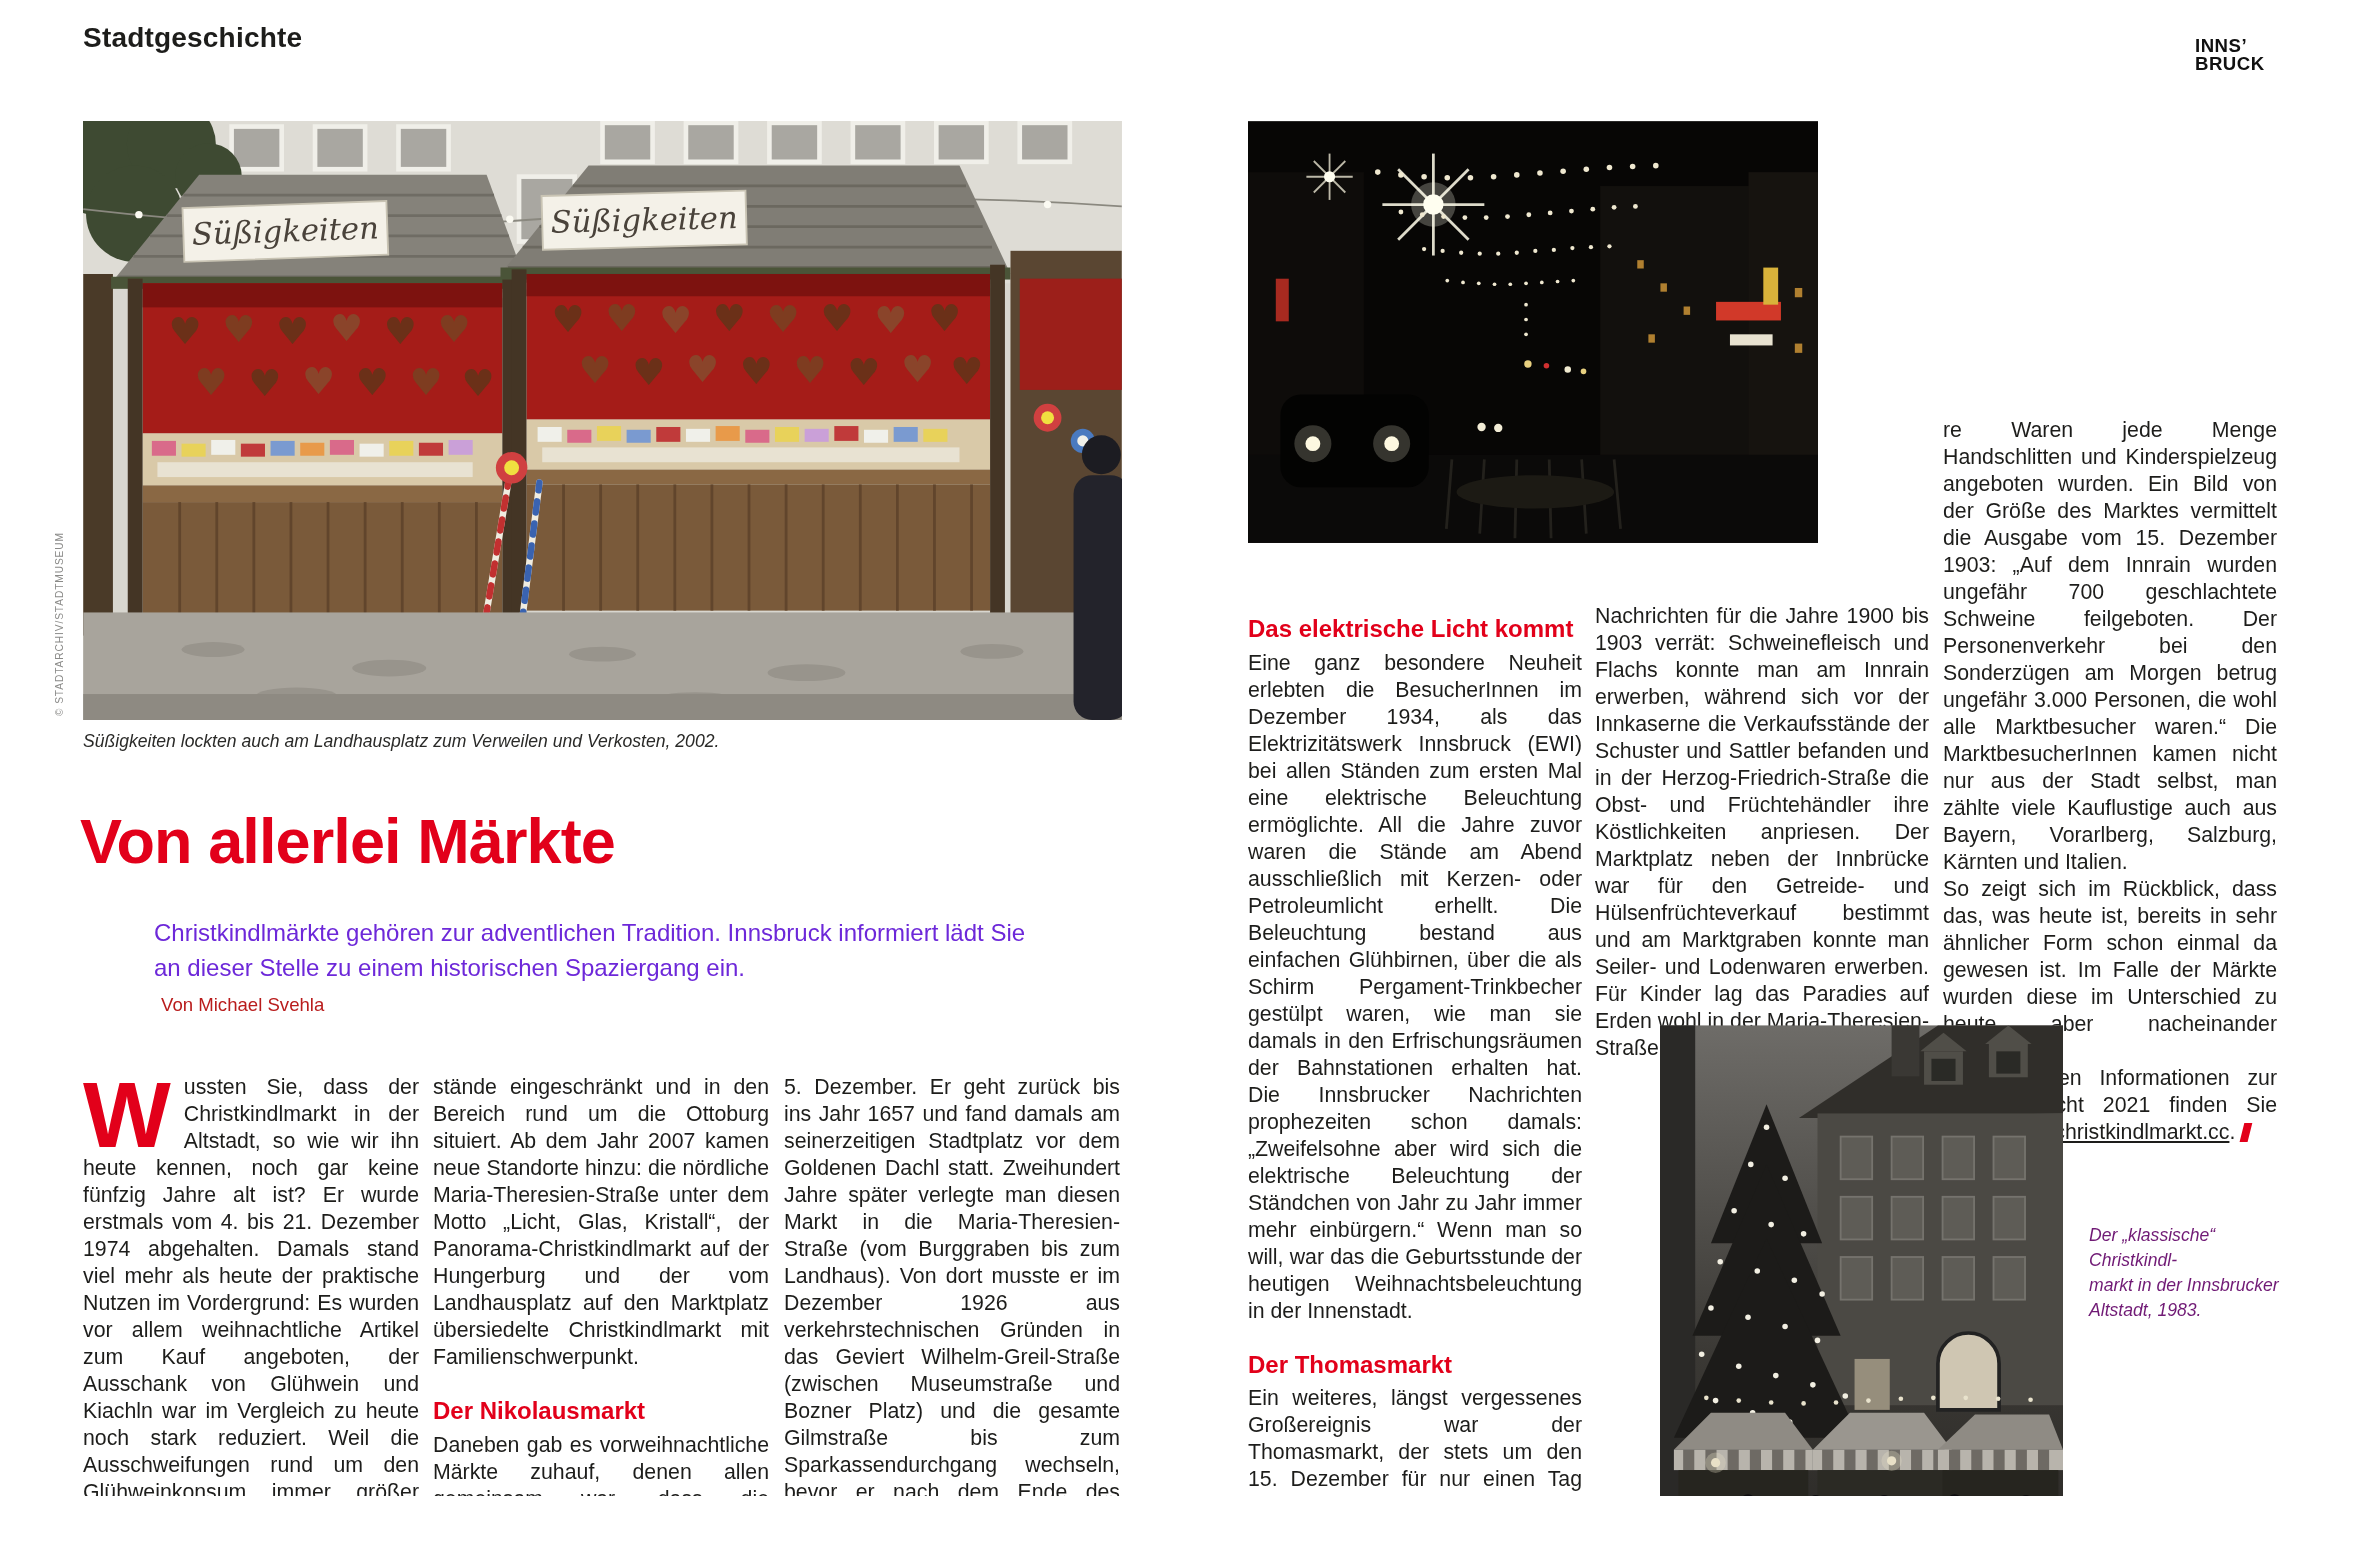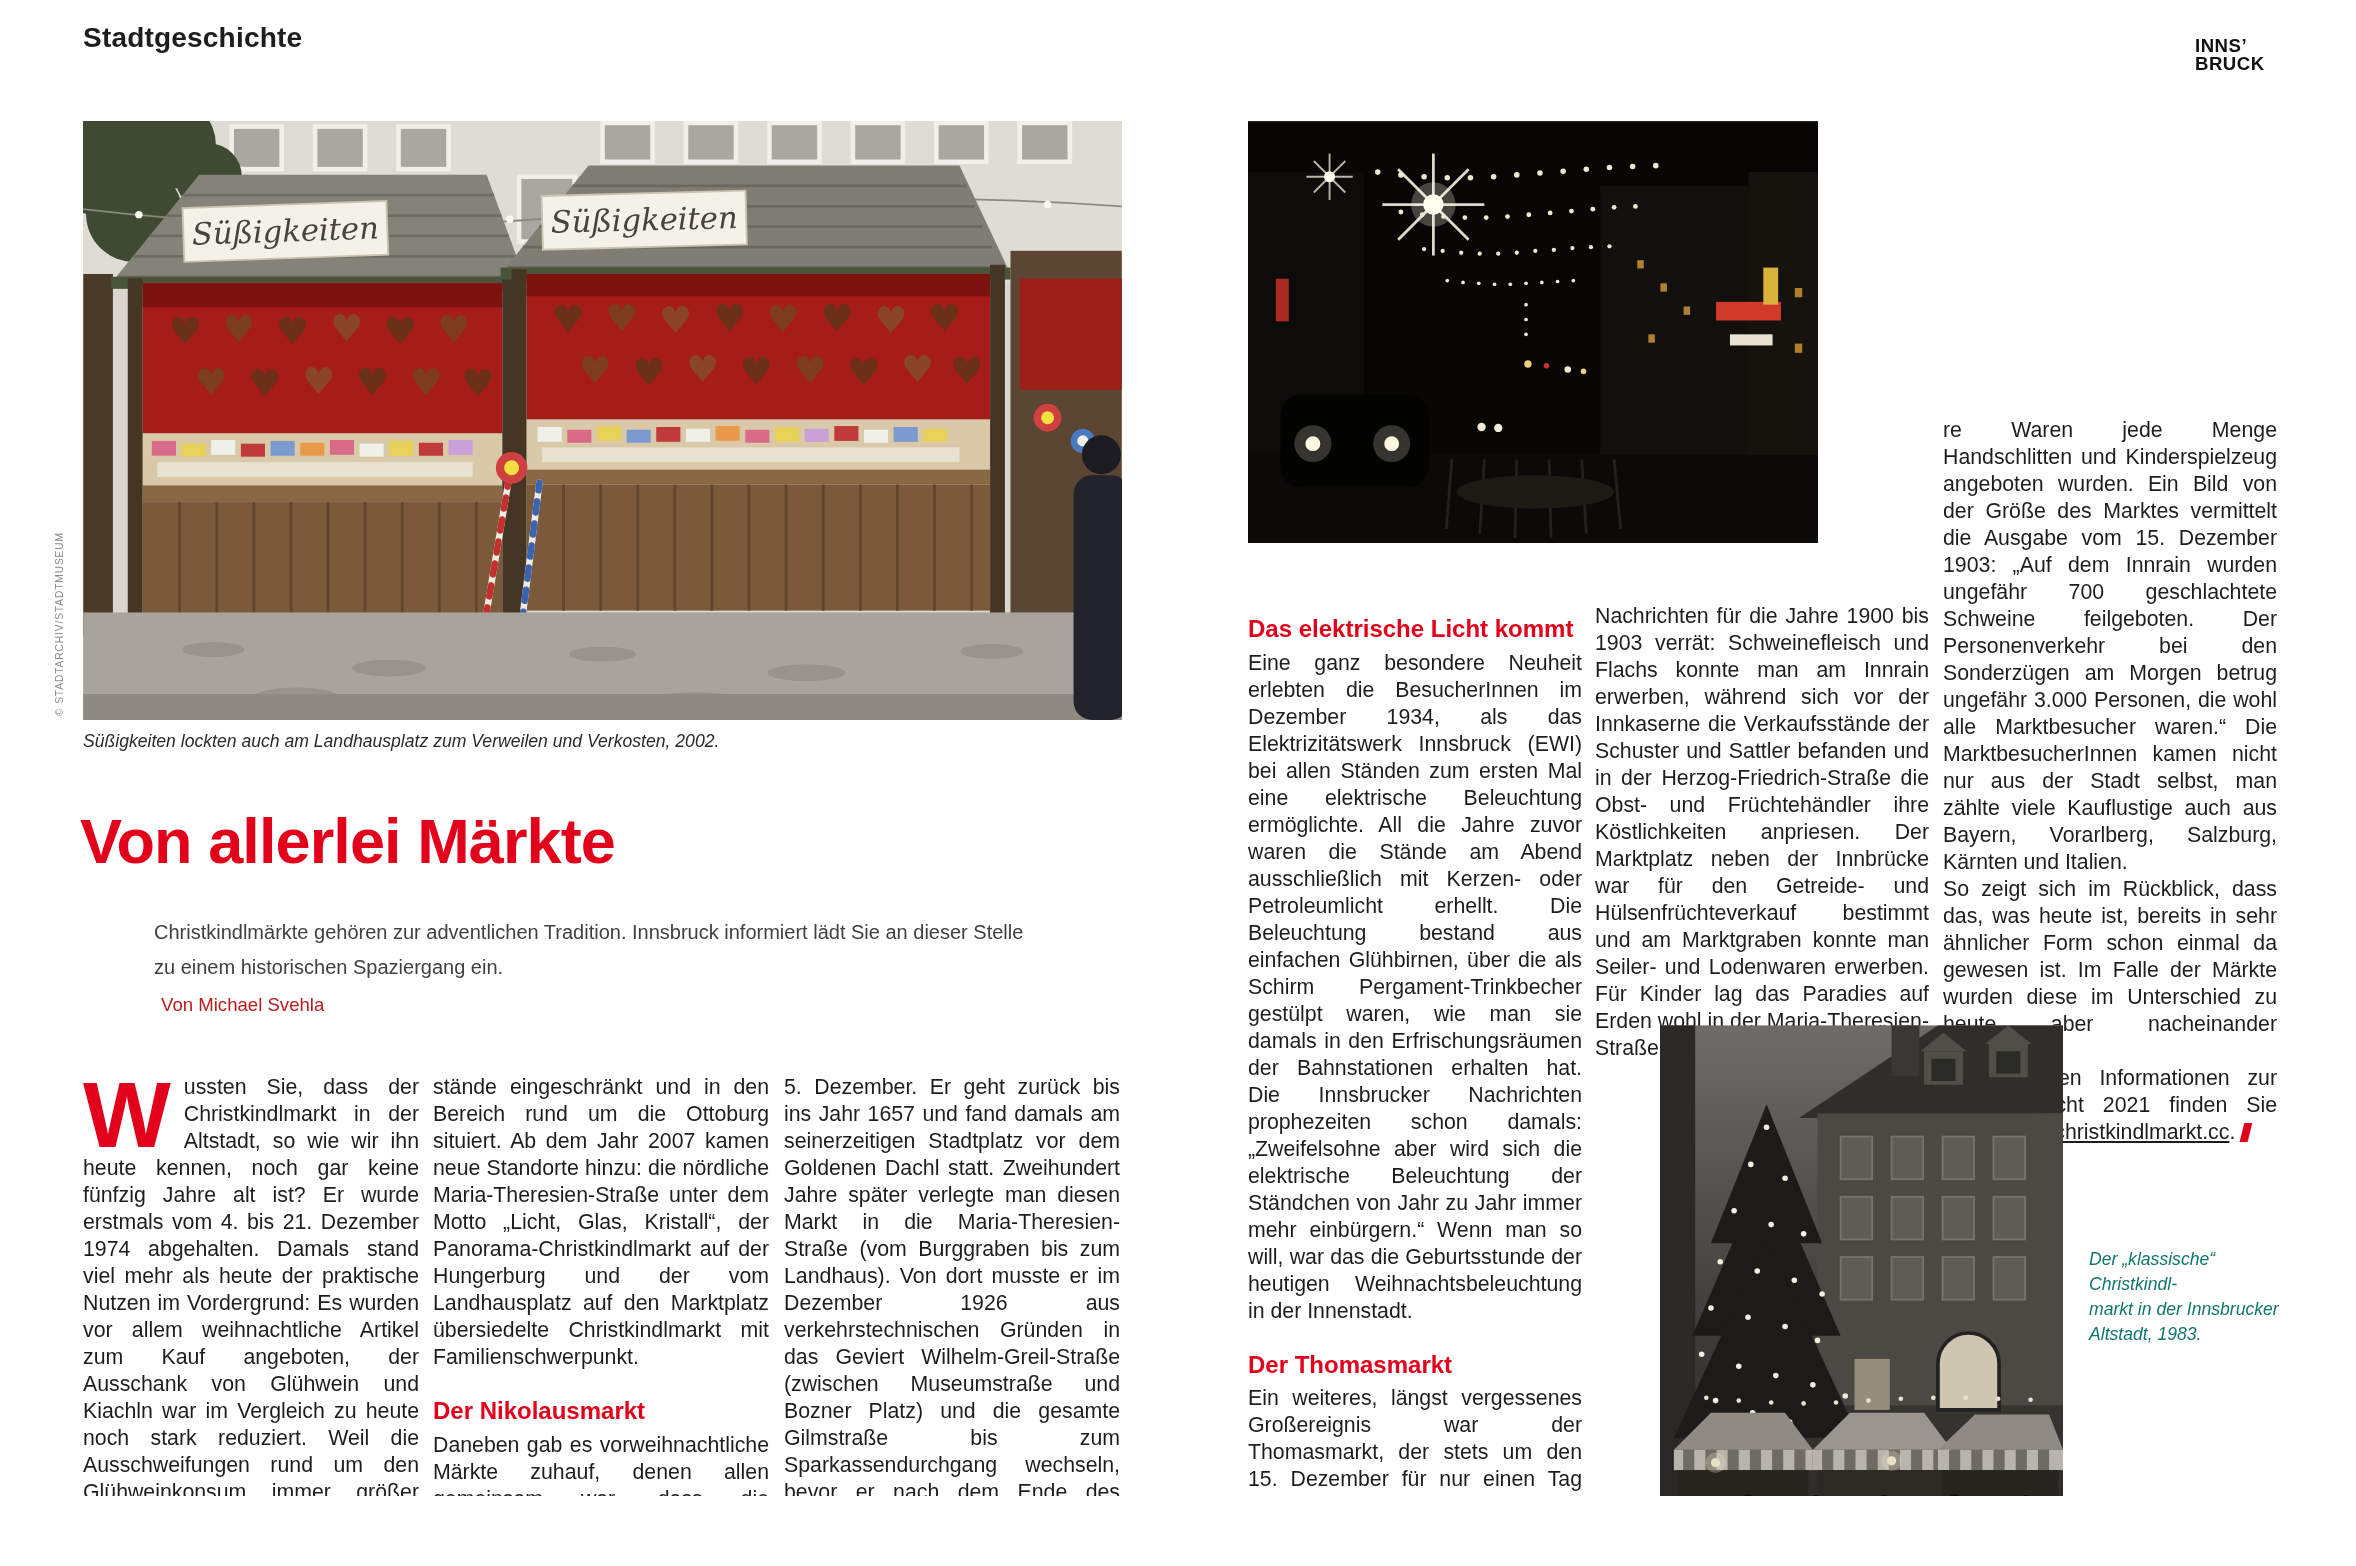--- a/index.html
+++ b/index.html
@@ -9,42 +9,42 @@
   
   #section-label{left:83px;top:22px;font-size:28px;font-weight:bold;letter-spacing:0.2px;}
   #logo{left:2195px;top:37px;font-weight:bold;font-size:18.6px;line-height:17.6px;letter-spacing:0.5px;color:#111;}
   
   #left-photo{left:83px;top:121px;width:1039px;height:599px;}
   #photo-credit{left:54px;top:716px;transform:rotate(-90deg);transform-origin:0 0;
                 font-size:10.2px;letter-spacing:0.9px;color:#8a8a88;white-space:nowrap;}
   #left-caption{left:83px;top:731px;font-size:17.6px;font-style:italic;color:#2a2a28;}
   
   #headline{left:80px;top:805px;font-size:63px;font-weight:bold;letter-spacing:-0.9px;color:#e2001a;}
-  #subtitle{left:154px;top:915px;width:877px;font-size:20px;line-height:35px;color:#404040;}
+  #subtitle{left:154px;top:915px;width:877px;font-size:24px;line-height:35px;color:#6d28d9;}
   #byline{left:161px;top:994px;font-size:18.6px;color:#b91c1c;}
   
   .col{position:absolute;width:336px;font-size:21.3px;line-height:27px;text-align:justify;hyphens:auto;}
   .col p{margin:0;}
   .col p.cont{text-align-last:justify;}
   .col h3{font-size:24px;line-height:28px;color:#e2001a;margin:26px 0 6.5px 0;font-weight:bold;text-align:left;}
   .col h3.first{margin-top:17px;}
   #lcol1{left:83px;top:1074px;}
   #lcol2{left:433px;top:1074px;}
   #lcol3{left:784px;top:1074px;}
   #rcol1{left:1248px;top:598px;width:334px;}
   #rcol2{left:1595px;top:603px;width:334px;}
   #rcol3{left:1943px;top:417px;width:334px;}
   .dropcap{float:left;font-size:93px;line-height:70px;font-weight:bold;color:#e2001a;margin:5.6px 13px 0 0;}
   
   #night-photo{left:1248px;top:121px;width:570px;height:422px;}
   #night-caption{left:1835px;top:204px;width:186px;font-size:17.6px;font-style:italic;line-height:25px;
                  color:#2a2a28;white-space:pre-line;}
   #bw-photo{left:1660px;top:1025px;width:403px;height:515px;}
   #bw-caption{left:2089px;top:1223px;width:213px;font-size:17.6px;font-style:italic;line-height:25px;
-              color:#0f766e;white-space:pre-line;margin-top:24px;}
+              color:#701a75;white-space:pre-line;}
   
   .footer{position:absolute;top:1519px;font-size:16px;font-weight:bold;letter-spacing:0.7px;color:#1d1d1b;}
   #footer-left{left:83px;}
   #footer-right{right:83px;text-align:left;}
   .pgnum{font-size:17px;font-weight:bold;letter-spacing:0;}
   .slashes{color:#e2001a;font-style:italic;font-weight:bold;margin:0 6.5px;font-size:17.6px;letter-spacing:-1.9px;}
   a.article-link{color:#1d1d1b;text-decoration:underline;}
   .endmark{display:inline-block;width:8.3px;height:18.6px;background:#e2001a;transform:skewX(-14deg);
            margin-left:6.5px;vertical-align:-2.8px;}
   svg{display:block;}

